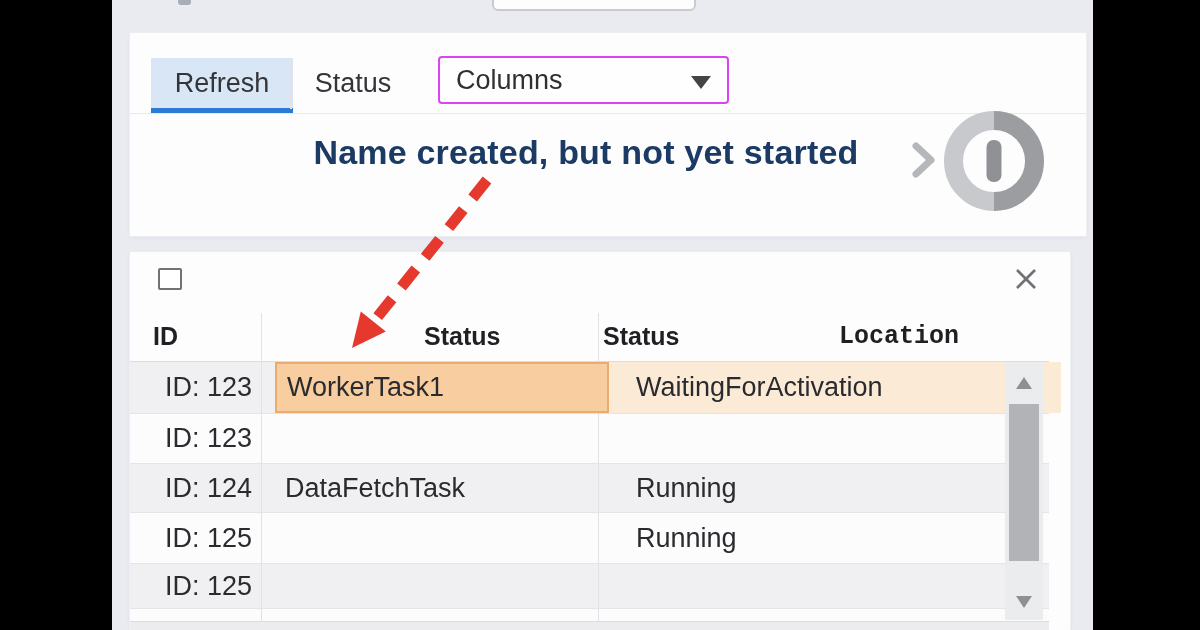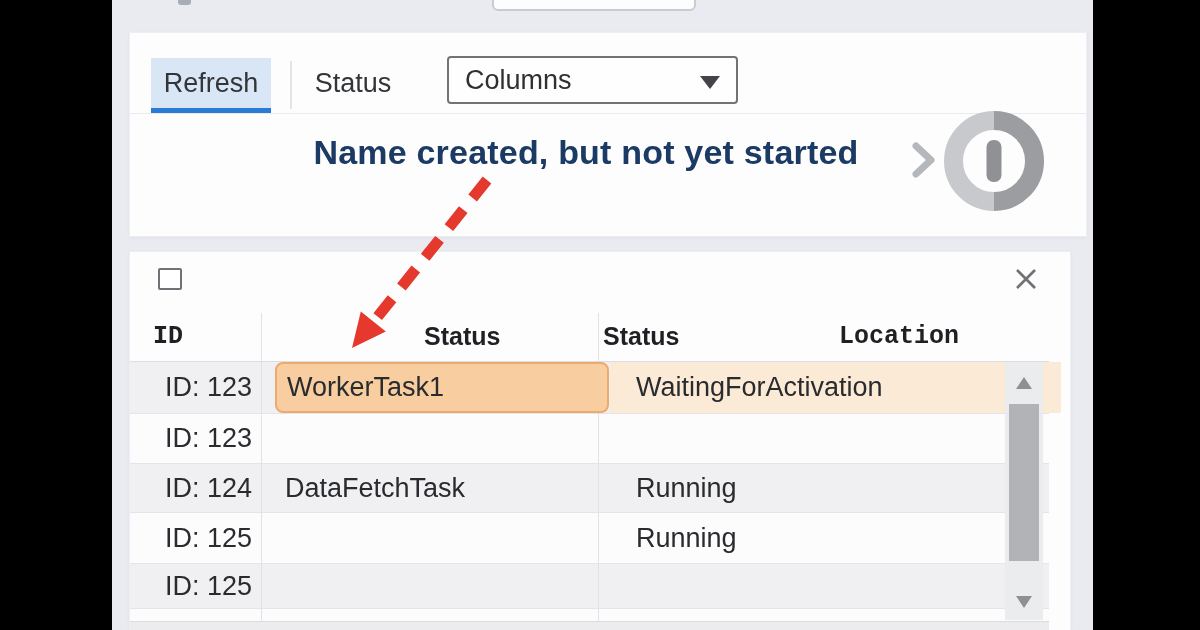--- a/index.html
+++ b/index.html
@@ -13,65 +13,65 @@
               background:#fdfdfe;border:2px solid #c9cbd0;border-radius:0 0 6px 6px;}
   .artifact{position:absolute;left:178px;top:0;width:13px;height:5px;background:#a9adb6;border-radius:0 0 3px 3px;}
 
   .panel{position:absolute;background:#fdfdfe;border:1px solid #eceef2;box-sizing:border-box;
          box-shadow:0 1px 3px rgba(40,50,70,.05);}
   .top-panel{left:129px;top:32px;width:958px;height:205px;}
   .table-panel{left:129px;top:251px;width:942px;height:379px;border-bottom:none;}
 
   
   .toolbar{position:absolute;left:0;top:0;right:0;height:80px;border-bottom:1px solid #e9eaee;}
-  .tab-refresh{position:absolute;left:21px;top:25px;width:120px;height:55px;
+  .tab-refresh{position:absolute;left:21px;top:25px;width:142px;height:55px;
                background:#d8e6f6;border-bottom:5px solid #2a7bd4;box-sizing:border-box;
                display:flex;align-items:center;justify-content:center;
                font-size:27px;color:#333538;cursor:pointer;}
   .tab-sep{position:absolute;left:160px;top:28px;width:2px;height:48px;background:#e3e4e8;}
   .tab-status{position:absolute;left:162px;top:25px;width:122px;height:50px;
               display:flex;align-items:center;justify-content:center;
               font-size:27px;color:#333538;cursor:pointer;}
   .dropdown{position:absolute;left:308px;top:23px;width:291px;height:48px;
-            background:#fefefe;border:2px solid #737373;border-radius:4px;box-sizing:border-box;
-            display:flex;align-items:center;font-size:27px;color:#2f3033;cursor:pointer;margin-left:9px;}
+            background:#fefefe;border:2px solid #d946ef;border-radius:4px;box-sizing:border-box;
+            display:flex;align-items:center;font-size:27px;color:#2f3033;cursor:pointer;}
   .dropdown .label{padding-left:16px;}
   .caret{position:absolute;right:16px;top:18px;width:0;height:0;
          border-left:10px solid transparent;border-right:10px solid transparent;
          border-top:13px solid #434447;}
 
   
   .headline{position:absolute;top:100px;left:0;right:44px;text-align:center;margin:0;
             font-size:34px;font-weight:700;color:#1b3a64;letter-spacing:.2px;}
   .chevron{position:absolute;left:781px;top:108px;}
   .ring-icon{position:absolute;left:812px;top:76px;}
 
   
   .checkbox{position:absolute;left:28px;top:16px;width:20px;height:18px;
             background:#fff;border:2px solid #6f7276;border-radius:2px;cursor:pointer;}
   .close-btn{position:absolute;left:882px;top:13px;width:28px;height:28px;cursor:pointer;}
 
   .thead{position:absolute;left:0;top:59px;width:919px;height:51px;
          border-bottom:1px solid #dddde1;box-sizing:border-box;font-weight:700;
          font-size:25px;color:#1f2023;}
   .th{position:absolute;top:0;height:50px;display:flex;align-items:center;cursor:pointer;}
-  .th-id{left:23px;font-family:Liberation Mono, monospace;}   .th-name{left:139px;} .th-status1{left:294px;}
+  .th-id{left:23px;}   .th-name{left:139px;} .th-status1{left:294px;}
   .th-status2{left:473px;} .th-location{left:709px;font-family:Liberation Mono, monospace;}
 
   .vline{position:absolute;width:1px;top:61px;height:309px;background:#e2e2e6;z-index:3;}
   .vl-1{left:131px;} .vl-2{left:468px;}
 
   .trow{position:absolute;left:0;width:919px;border-bottom:1px solid #e5e5e9;box-sizing:border-box;}
   .row-gray{background:#f0f0f2;} .row-white{background:#fcfcfd;}
   .r1{top:110px;height:52px;} .r2{top:162px;height:50px;} .r3{top:212px;height:49px;}
   .r4{top:261px;height:51px;} .r5{top:312px;height:45px;} .r6{top:357px;height:13px;border-bottom:1px solid #dcdce0;}
   .cell{position:absolute;top:0;bottom:0;display:flex;align-items:center;
         font-size:27px;color:#2a2b2e;white-space:nowrap;overflow:hidden;margin-left:12px;}
   .c-id{left:23px;width:105px;}
-  .c-name{left:133px;width:334px;padding-left:10px;box-sizing:border-box;border-radius:8px;}
+  .c-name{left:133px;width:334px;padding-left:10px;box-sizing:border-box;}
   .c-status{left:468px;width:451px;padding-left:26px;box-sizing:border-box;}
   .hl-name{background:#f8cda0;border:2px solid #ecab6e;z-index:4;}
   .hl-status{background:#fbead6;}
 
   .bottom-strip{position:absolute;left:0;top:370px;width:919px;height:9px;background:#ececef;}
 
   
   .scrollbar{position:absolute;left:875px;top:110px;width:38px;height:258px;background:#ebecee;z-index:6;cursor:pointer;}
   .sb-thumb{position:absolute;left:4px;top:42px;width:30px;height:157px;background:#b2b3b6;cursor:grab;}
   .sb-up{position:absolute;left:11px;top:15px;width:0;height:0;

